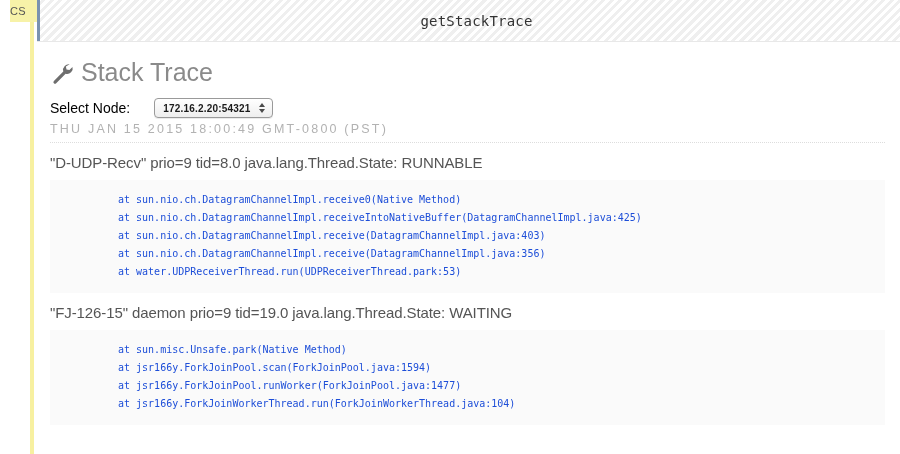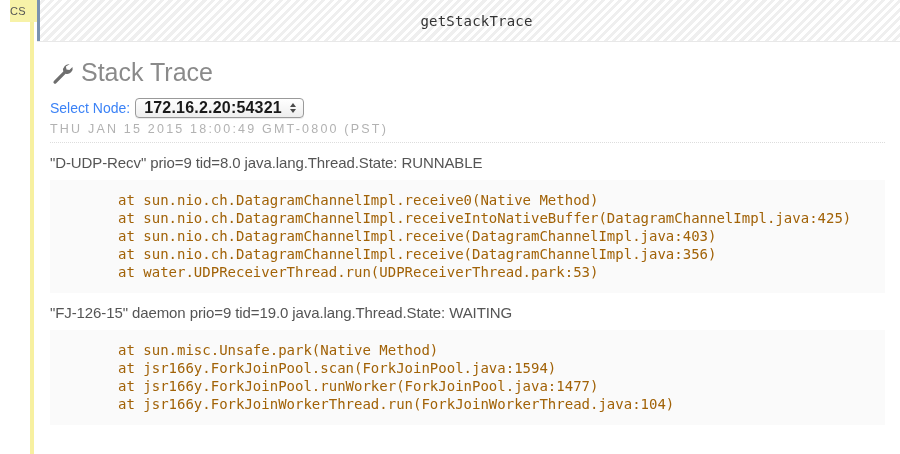--- a/index.html
+++ b/index.html
@@ -116,35 +116,35 @@
 
   
   .node-row {
     margin-top: 9px;
     display: flex;
     align-items: center;
     font-size: 14px;
     color: #444444;
   }
   .node-label {
-    margin-right: 5px;
-    color: #3b82f6;
+    margin-right: 24px;
+    color: #000000;
     font-size: 14px;
   }
   .node-select {
     position: relative;
     display: inline-flex;
     align-items: center;
     height: 20px;
     padding: 0 21px 0 8px;
     background: linear-gradient(#ffffff, #eeeeee);
     border: 1px solid #9a9a9a;
     border-radius: 4px;
     font-family: "Liberation Sans", sans-serif;
-    font-size: 16px;
+    font-size: 10px;
     font-weight: bold;
     color: #1a1a1a;
     box-shadow: 0 1px 0 rgba(0,0,0,0.08);
     box-sizing: border-box;
     cursor: default;
     letter-spacing: 0.2px;
   }
   .node-select .stepper {
     position: absolute;
     right: 6px;
@@ -185,23 +185,23 @@
   }
 
   
   .trace-block {
     margin-top: 9px;
     background: #fafafa;
     padding: 11px 0 12px 0;
   }
   .trace-line {
     font-family: "DejaVu Sans Mono", "Liberation Mono", monospace;
-    font-size: 14px;
+    font-size: 10px;
     line-height: 18px;
-    color: #a16207;
+    color: #1d4ed8;
     white-space: pre;
     padding-left: 68px;
     letter-spacing: 0px;
   }
 </style>
 </head>
 <body>
 
 <div class="page">
 

